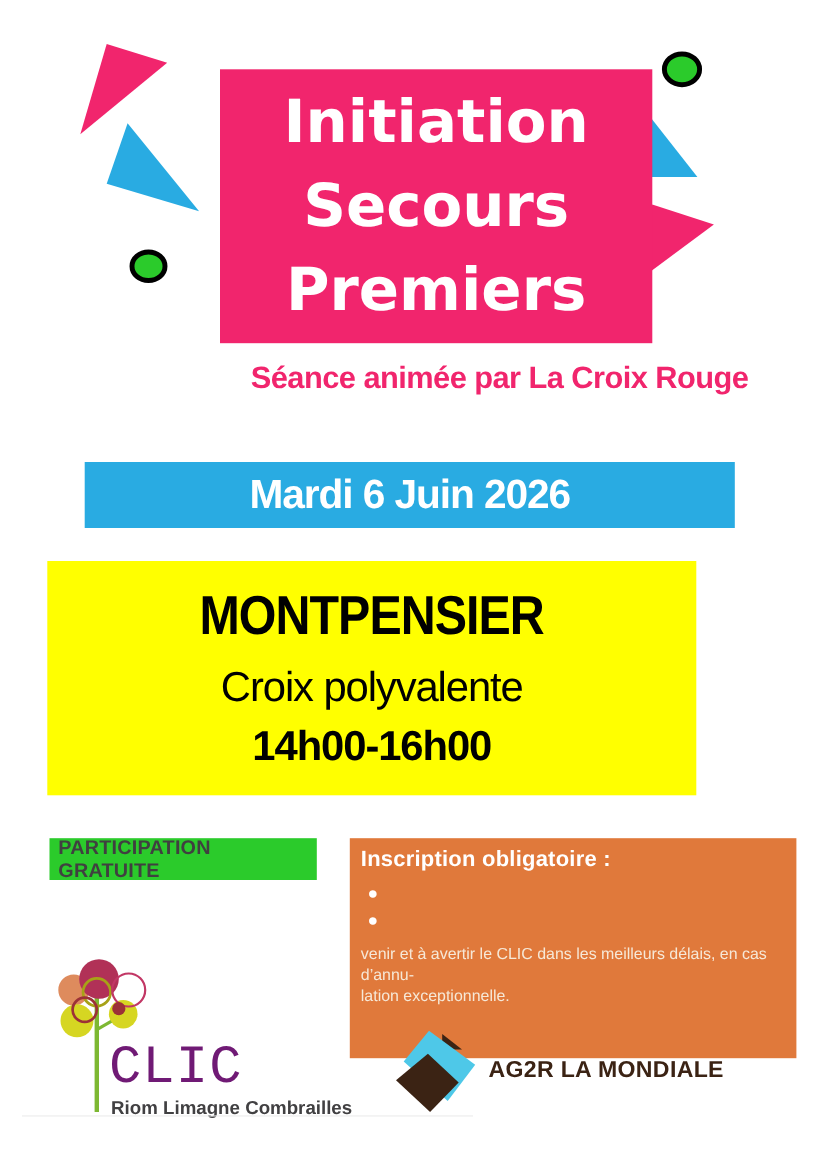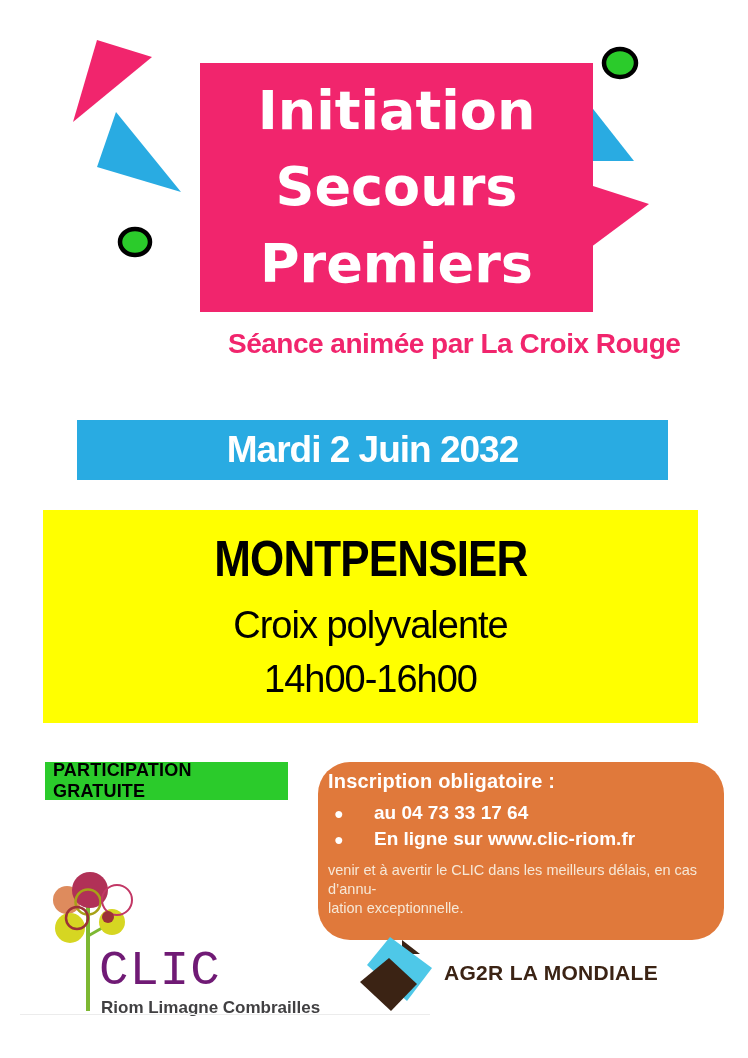--- a/index.html
+++ b/index.html
@@ -13,34 +13,34 @@
   .title-line{color:#fff;font-family:"DejaVu Sans",sans-serif;font-weight:bold;font-size:54px;
               line-height:1;letter-spacing:0px;}
 
   #subtitle{left:228px;top:328px;width:470px;font-weight:bold;font-size:28px;letter-spacing:-0.5px;}
 
   
   #date-banner{left:77px;top:420px;width:591px;height:60px;display:flex;align-items:center;
                justify-content:center;color:#fff;font-weight:bold;font-size:37px;letter-spacing:-1px;}
 
   
-  #location-box{left:43px;top:510px;width:655px;height:213px;display:flex;flex-direction:column;
+  #location-box{left:43px;top:510px;width:590px;height:213px;display:flex;flex-direction:column;
                 align-items:center;justify-content:center;color:#000;}
   #location-city{font-weight:bold;font-size:50px;letter-spacing:-1px;transform:scaleX(0.88);line-height:1.1;}
   #location-venue{font-weight:400;font-size:38px;letter-spacing:-1px;margin-top:18px;line-height:1.1;}
-  #location-time{font-weight:400;font-size:38px;letter-spacing:-1px;margin-top:12px;line-height:1.1;}
+  #location-time{font-weight:700;font-size:38px;letter-spacing:-1px;margin-top:12px;line-height:1.1;}
 
   
   #participation-box{left:45px;top:762px;width:243px;height:38px;display:flex;align-items:center;
-                     padding-left:8px;box-sizing:border-box;color:#000000;font-weight:bold;font-size:18px;
+                     padding-left:8px;box-sizing:border-box;color:#404040;font-weight:bold;font-size:18px;
                      letter-spacing:0.2px;}
 
   
-  #registration-box{left:318px;top:762px;width:406px;height:178px;box-sizing:border-box;
-                    padding:8px 10px 0 10px;color:#fff;border-radius:32px;}
+  #registration-box{left:318px;top:762px;width:406px;height:200px;box-sizing:border-box;
+                    padding:8px 10px 0 10px;color:#fff;}
   #registration-heading{font-weight:bold;font-size:20px;margin-bottom:7px;letter-spacing:0.2px;}
   .bullet-row{display:flex;align-items:baseline;font-weight:bold;font-size:19px;line-height:25px;}
   .bullet-dot{width:46px;padding-left:6px;box-sizing:border-box;font-size:16px;}
   .note{margin-top:9px;font-size:14.5px;line-height:19px;font-weight:400;}
 
   
   #clic-name{left:99px;top:947px;font-size:49px;font-weight:400;color:#701a75;letter-spacing:1px;line-height:1;font-family:Liberation Mono, monospace;}
   #clic-tagline{left:101px;top:998px;font-size:17px;font-weight:bold;color:#414042;}
 
   
@@ -65,39 +65,37 @@
   </svg>
 
   <div class="abs" id="title-box" style="background-color: rgb(241, 37, 109);">
     <div class="title-line">Initiation</div>
     <div class="title-line">Secours</div>
     <div class="title-line">Premiers</div>
   </div>
 
   <div class="abs" id="subtitle" style="color: rgb(241, 37, 109);">Séance animée par La Croix Rouge</div>
 
-  <div class="abs" id="date-banner" style="background-color: rgb(41, 171, 226);">Mardi 2 Juin 2032</div>
+  <div class="abs" id="date-banner" style="background-color: rgb(41, 171, 226);">Mardi 6 Juin 2026</div>
 
   <div class="abs" id="location-box" style="background-color: rgb(255, 255, 0);">
     <div id="location-city">MONTPENSIER</div>
     <div id="location-venue">Croix polyvalente</div>
     <div id="location-time">14h00-16h00</div>
   </div>
 
   <div class="abs" id="participation-box" style="background-color: rgb(43, 203, 43);">PARTICIPATION GRATUITE</div>
 
   <div class="abs" id="registration-box" style="background-color: rgb(224, 121, 59);">
     <div id="registration-heading">Inscription obligatoire :</div>
     <div class="bullet-row">
       <span class="bullet-dot">●</span>
-      <span>au 04 73 33 17 64</span>
     </div>
     <div class="bullet-row">
       <span class="bullet-dot">●</span>
-      <span>En ligne sur www.clic-riom.fr</span>
     </div>
     <div class="note" style="color: rgb(246, 232, 215);">
       <div>venir et à avertir le CLIC dans les meilleurs délais, en cas d’annu-</div>
       <div>lation exceptionnelle.</div>
     </div>
   </div>
 
   <svg class="abs" style="left:45px;top:862px;" width="140" height="152" viewBox="0 0 140 152">
     <line x1="43" y1="40" x2="43" y2="149" stroke-width="4" stroke="#7DB832"></line>
     <line x1="43" y1="74" x2="64" y2="62" stroke-width="3" stroke="#7DB832"></line>

